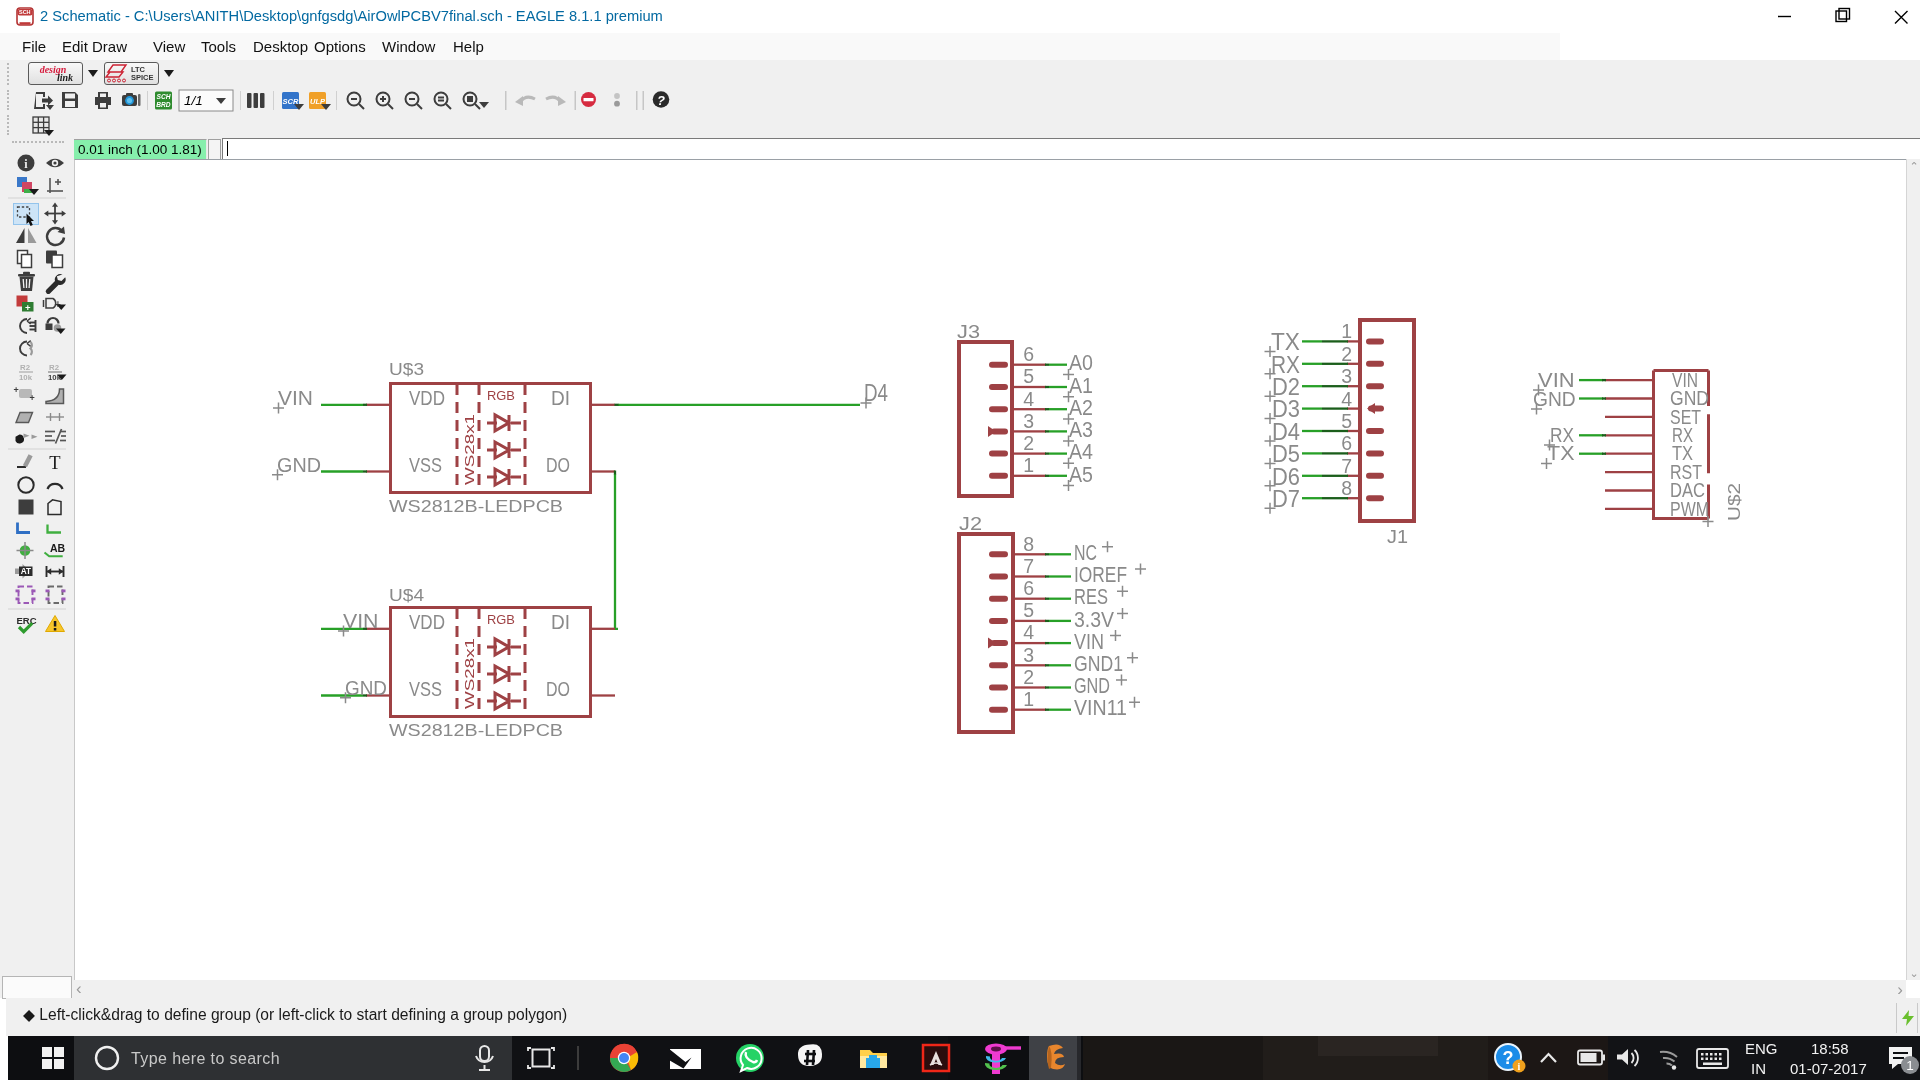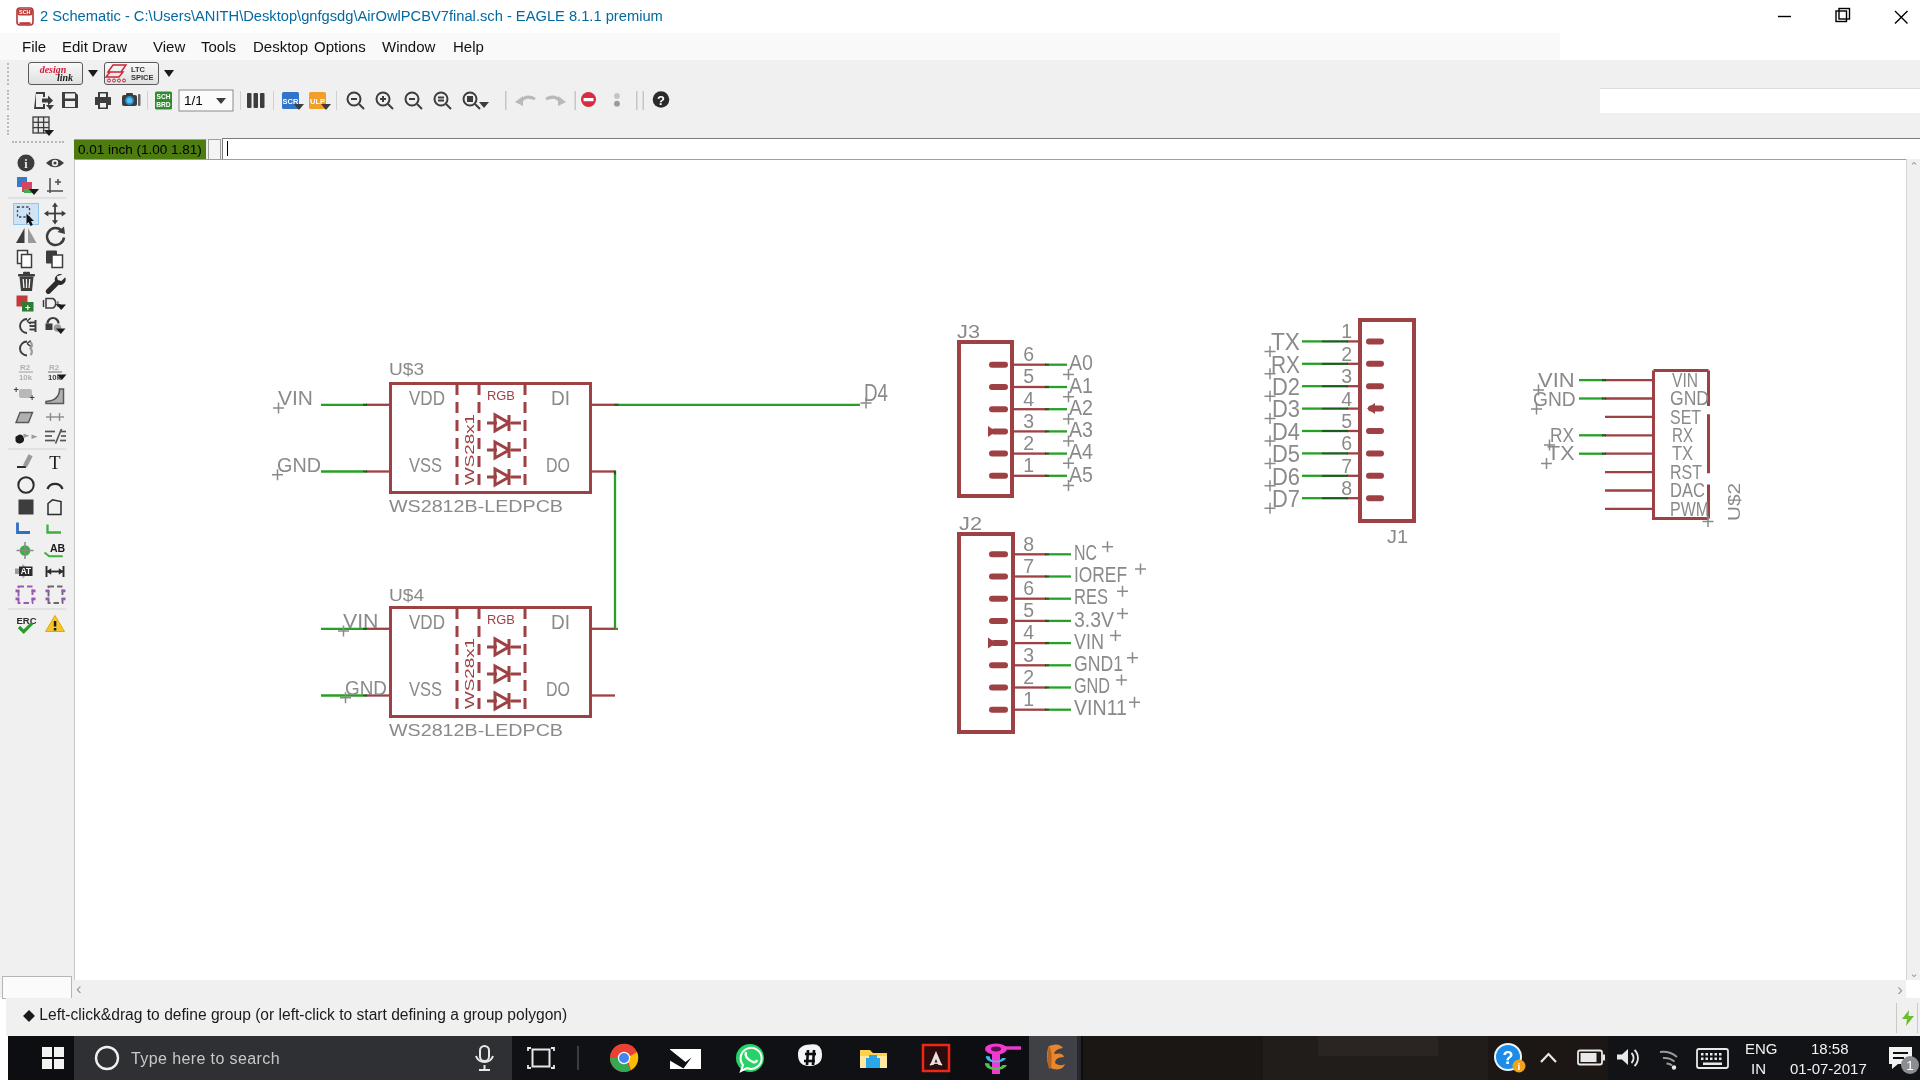--- a/index.html
+++ b/index.html
@@ -5,21 +5,21 @@
   html,body{margin:0;padding:0;}
   body{width:1920px;height:1080px;position:relative;overflow:hidden;
        font-family:"Liberation Sans",sans-serif;background:#ffffff;}
   .abs{position:absolute;}
   .titlebar{left:0;top:0;width:1920px;height:33px;background:#ffffff;}
   .title-text{left:40px;top:8px;font-size:14.7px;color:#0369a1;}
   .menubar{left:0;top:33px;width:1560px;height:27px;background:#f9f9f9;}
   .menu-item{top:5px;font-size:15px;color:#111;}
   .tb{background:#f0f0f0;}
   .tb1{left:0;top:60px;width:1920px;height:28px;border-bottom:1px solid #dcdcdc;}
-  .tb2{left:0;top:88px;width:1600px;height:25px;border-bottom:2px solid #1d4ed8;}
+  .tb2{left:0;top:88px;width:1920px;height:25px;border-bottom:2px solid #1d4ed8;font-style:italic;}
   .tb3{left:0;top:113px;width:1920px;height:25px;border-bottom:1px solid #dcdcdc;}
   .coordrow{left:0;top:138px;width:1920px;height:21px;background:#f0f0f0;}
   .leftpanel{left:0;top:138px;width:74px;height:860px;background:#f0f0f0;}
   .canvas{left:74px;top:159px;width:1832px;height:821px;background:#ffffff;border-top:1px solid #9aa0a6;border-left:1px solid #c8c8c8;}
   .vscroll{left:1906px;top:159px;width:14px;height:821px;background:#f0f0f0;border-left:1px solid #d5d5d5;}
   .hscroll{left:74px;top:980px;width:1832px;height:18px;background:#f0f0f0;}
   .statusbar{left:0;top:998px;width:1920px;height:38px;background:#f0f0f0;margin-left:6px;}
   .taskbar{left:8px;top:1036px;width:1920px;height:60px;background:#101114;}
   .dotted-v{width:3px;border-left:2px dotted #b9b9b9;}
   .btnraised{background:linear-gradient(#f8f8f8,#e0e0e0);border:1.5px solid #5a5a5a;border-radius:3px;}
@@ -182,21 +182,21 @@
       <line x1="1" y1="6.3" x2="17" y2="6.3"></line>
         <line x1="1" y1="11.6" x2="17" y2="11.6"></line>
       <line x1="6.3" y1="1" x2="6.3" y2="17"></line>
         <line x1="11.6" y1="1" x2="11.6" y2="17"></line>
     </g>
     <path d="M12 14 L22 14 L17 20 Z" fill="#1a1a1a"></path>
   </svg>
 </div>
 
 <div class="abs coordrow">
-  <div class="abs" style="left:72px;top:1px;width:133px;height:19px;background:#4d7c0f;border:1px solid #a0a0a0;border-right-color:#e8e8e8;border-bottom-color:#e8e8e8;">
+  <div class="abs" style="left:72px;top:1px;width:133px;height:19px;background:#86efac;border:1px solid #a0a0a0;border-right-color:#e8e8e8;border-bottom-color:#e8e8e8;">
     <div class="abs" style="left:5px;top:2px;font-size:13.5px;color:#000;white-space:nowrap">0.01 inch (1.00 1.81)</div>
   </div>
   <div class="abs" style="left:208px;top:1px;width:11px;height:19px;background:#f4f4f4;border:1px solid #a0a0a0;"></div>
   <div class="abs" style="left:222px;top:0px;width:1698px;height:20px;background:#ffffff;border:1px solid #7a7a7a;border-right:none;">
     <div class="abs" style="left:4px;top:2px;width:1px;height:15px;background:#000;"></div>
   </div>
 </div>
 
 <div class="abs leftpanel" id="leftpanel">
   <div class="abs" style="left:12px;top:3px;width:52px;height:2px;border-top:2px dotted #b9b9b9;"></div>

